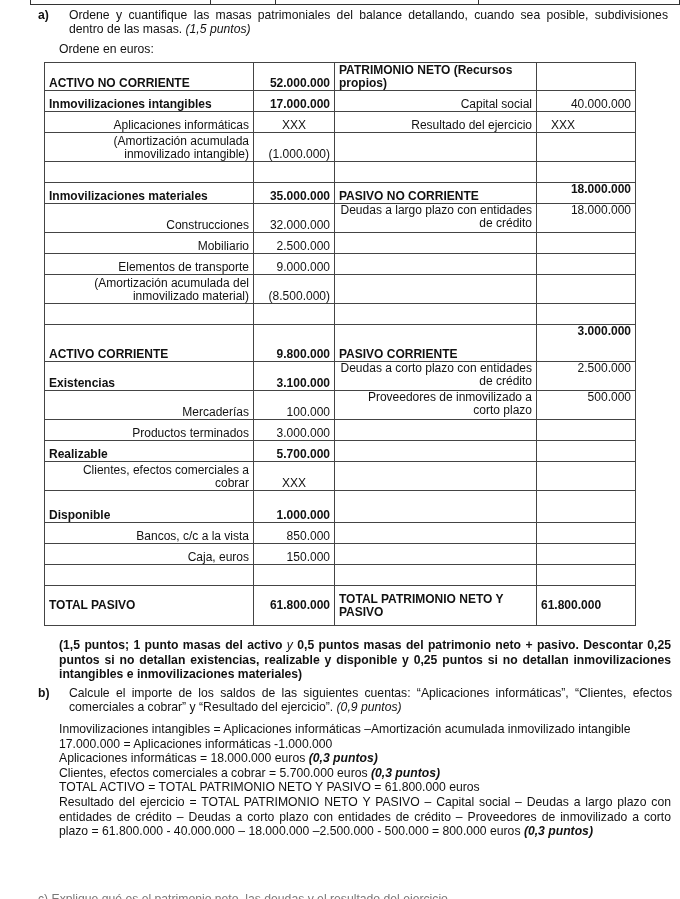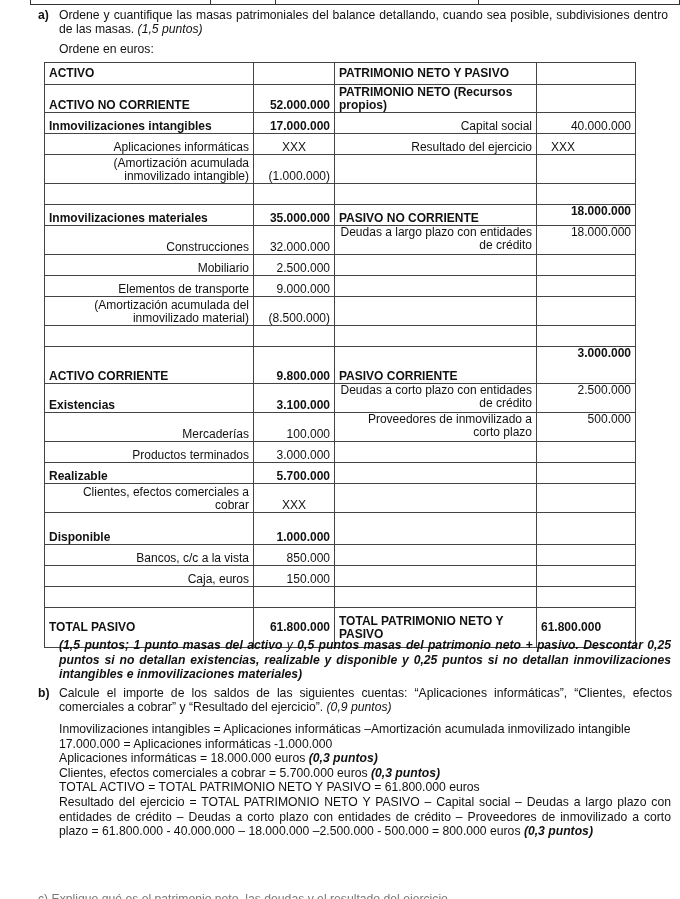--- a/index.html
+++ b/index.html
@@ -8,21 +8,21 @@
     font-family: "Liberation Sans", sans-serif; color: #111; font-size: 12.2px;
   }
   .topline { position: absolute; left: 30px; top: 0; width: 648px; height: 4px;
     border-left: 1px solid #333; border-right: 1px solid #333; border-bottom: 1px solid #333; }
   .topline .c1 { position: absolute; left: 179px; top: 0; height: 4px; border-left: 1px solid #333; }
   .topline .c2 { position: absolute; left: 244px; top: 0; height: 4px; border-left: 1px solid #333; }
   .topline .c3 { position: absolute; left: 447px; top: 0; height: 4px; border-left: 1px solid #333; }
 
   .qa { position: absolute; left: 38px; top: 8px; width: 630px; line-height: 14px; }
   .qlabel { position: absolute; left: 0; top: 0; font-weight: bold; }
-  .qtext { margin-left: 21px; text-align: justify; }
+  .qtext { margin-left: 31px; text-align: justify; }
   .it { font-style: italic; }
   .cifras { position: absolute; left: 59px; top: 42px; }
 
   table.bal {
     position: absolute; left: 44px; top: 62px; border-collapse: collapse;
     table-layout: fixed; width: 591px;
   }
   table.bal td {
     border: 1px solid #444; padding: 0 4px; line-height: 13px; font-size: 12px;
     vertical-align: bottom; overflow: hidden;
@@ -31,21 +31,21 @@
   table.bal col.c2 { width: 81px; }
   table.bal col.c3 { width: 202px; }
   table.bal col.c4 { width: 99px; }
   .b { font-weight: bold; }
   .r { text-align: right; }
   .ctr { text-align: center; }
   .top { vertical-align: top !important; }
   .mid { vertical-align: middle !important; }
 
   .notes { position: absolute; left: 59px; top: 638px; width: 612px; line-height: 14.5px; text-align: justify; }
-  .notes .bi { font-weight: bold; font-style: italic; }
+  .notes .bi { font-weight: bold; }
   .qb { position: absolute; left: 38px; top: 686px; width: 634px; line-height: 14px; }
   .ans { position: absolute; left: 59px; top: 722px; width: 612px; line-height: 14.6px; }
   .ans .just { text-align: justify; }
   .bottom-cut { position: absolute; left: 38px; top: 892px; width: 630px; height: 7px; overflow: hidden; color: #777; line-height: 14px; }
 </style>
 </head>
 <body>
 
 <div class="topline">
   <span class="c1"></span>
@@ -64,26 +64,20 @@
 
 <table class="bal">
   <colgroup>
       <col class="c1">
       <col class="c2">
       <col class="c3">
       <col class="c4">
     </colgroup>
   <tbody>
 
-    <tr style="height:22px">
-      <td class="b mid">ACTIVO</td>
-      <td class="r"></td>
-      <td class="b mid">PATRIMONIO NETO Y PASIVO</td>
-      <td class="r"></td>
-    </tr>
 
     <tr style="height:28px">
       <td class="b">ACTIVO NO CORRIENTE</td>
       <td class="b r">52.000.000</td>
       <td class="b">PATRIMONIO NETO (Recursos propios)</td>
       <td class="r"></td>
     </tr>
 
     <tr style="height:21px">
       <td class="b">Inmovilizaciones intangibles</td>

